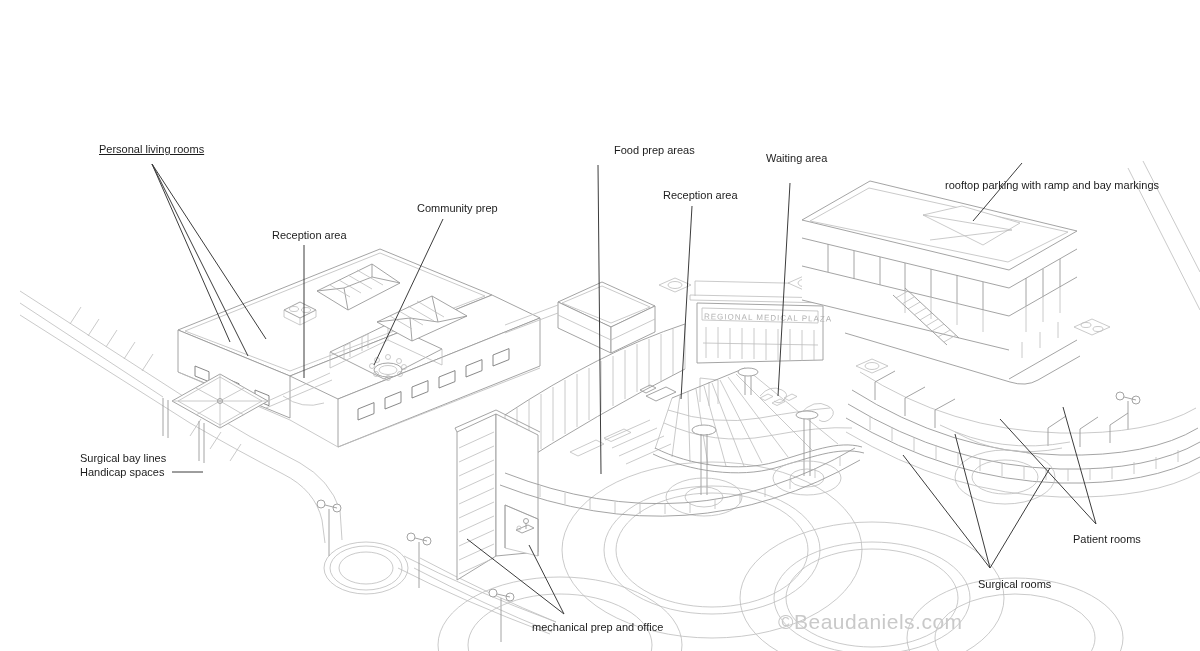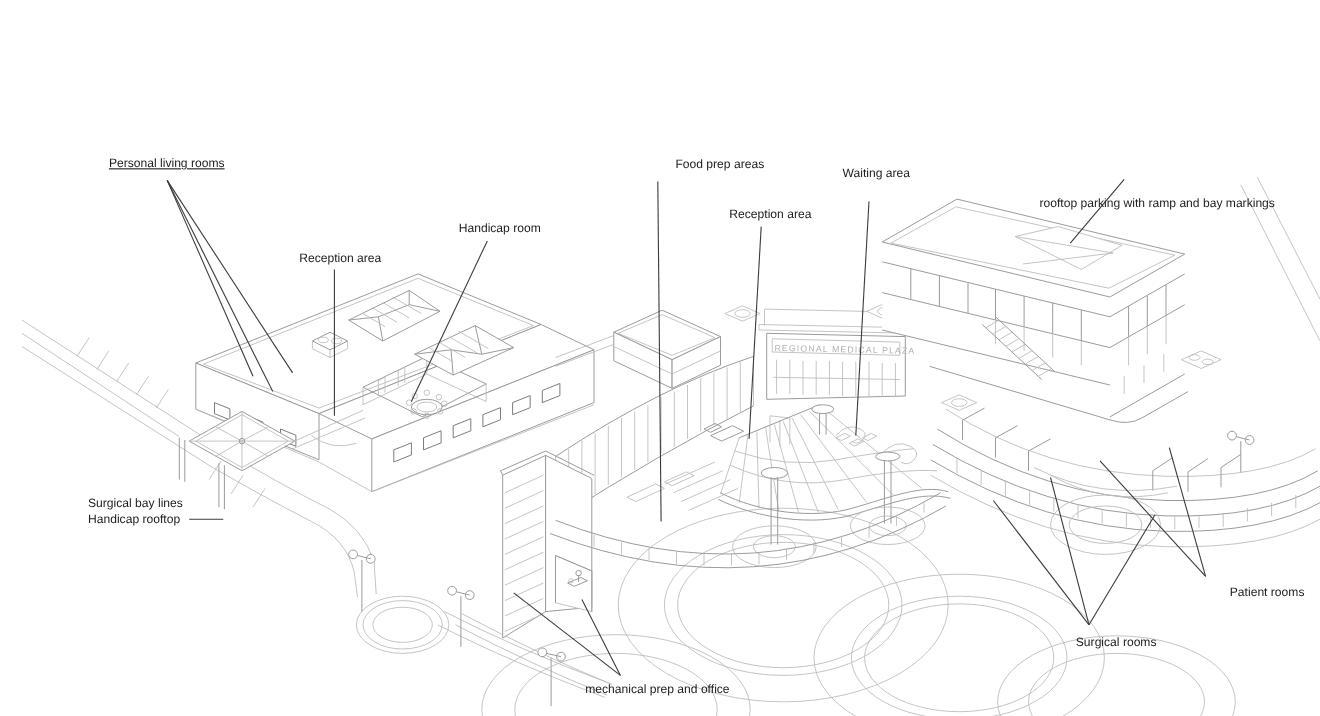--- a/index.html
+++ b/index.html
@@ -261,25 +261,26 @@
         <line x1="990" y1="568" x2="955" y2="434"></line>
         <line x1="990" y1="568" x2="1050" y2="468"></line>
         <line x1="1096" y1="524" x2="1063" y2="407"></line>
         <line x1="1096" y1="524" x2="1000" y2="419"></line>
       </g>
 </svg>
 
 <div>
       <div class="label" style="left: 99px; top: 143px; text-decoration: underline;">Personal living rooms</div>
       <div class="label" style="left: 272px; top: 229px;">Reception area</div>
-      <div class="label" style="left: 417px; top: 202px;">Handicap room</div>
+      <div class="label" style="left: 417px; top: 202px;">Community prep</div>
       <div class="label" style="left: 574px; top: 144px; padding-left: 40px;">Food prep areas</div>
       <div class="label" style="left: 663px; top: 189px;">Reception area</div>
       <div class="label" style="left: 766px; top: 152px;">Waiting area</div>
       <div class="label" style="left: 945px; top: 146px; margin-top: 33px;">rooftop parking with ramp and bay markings</div>
       <div class="label" style="left: 80px; top: 452px;">Surgical bay lines</div>
-      <div class="label" style="left: 80px; top: 466px;">Handicap rooftop</div>
+      <div class="label" style="left: 80px; top: 466px;">Handicap spaces</div>
       <div class="label" style="left: 532px; top: 621px;">mechanical prep and office</div>
       <div class="label" style="left: 978px; top: 578px;">Surgical rooms</div>
-      <div class="label" style="left: 1073px; top: 533px; margin-left: 45px;">Patient rooms</div>
+      <div class="label" style="left: 1073px; top: 533px;">Patient rooms</div>
     </div>
 
+<div class="watermark">©Beaudaniels.com</div>
 </div>
 
 </body></html>

